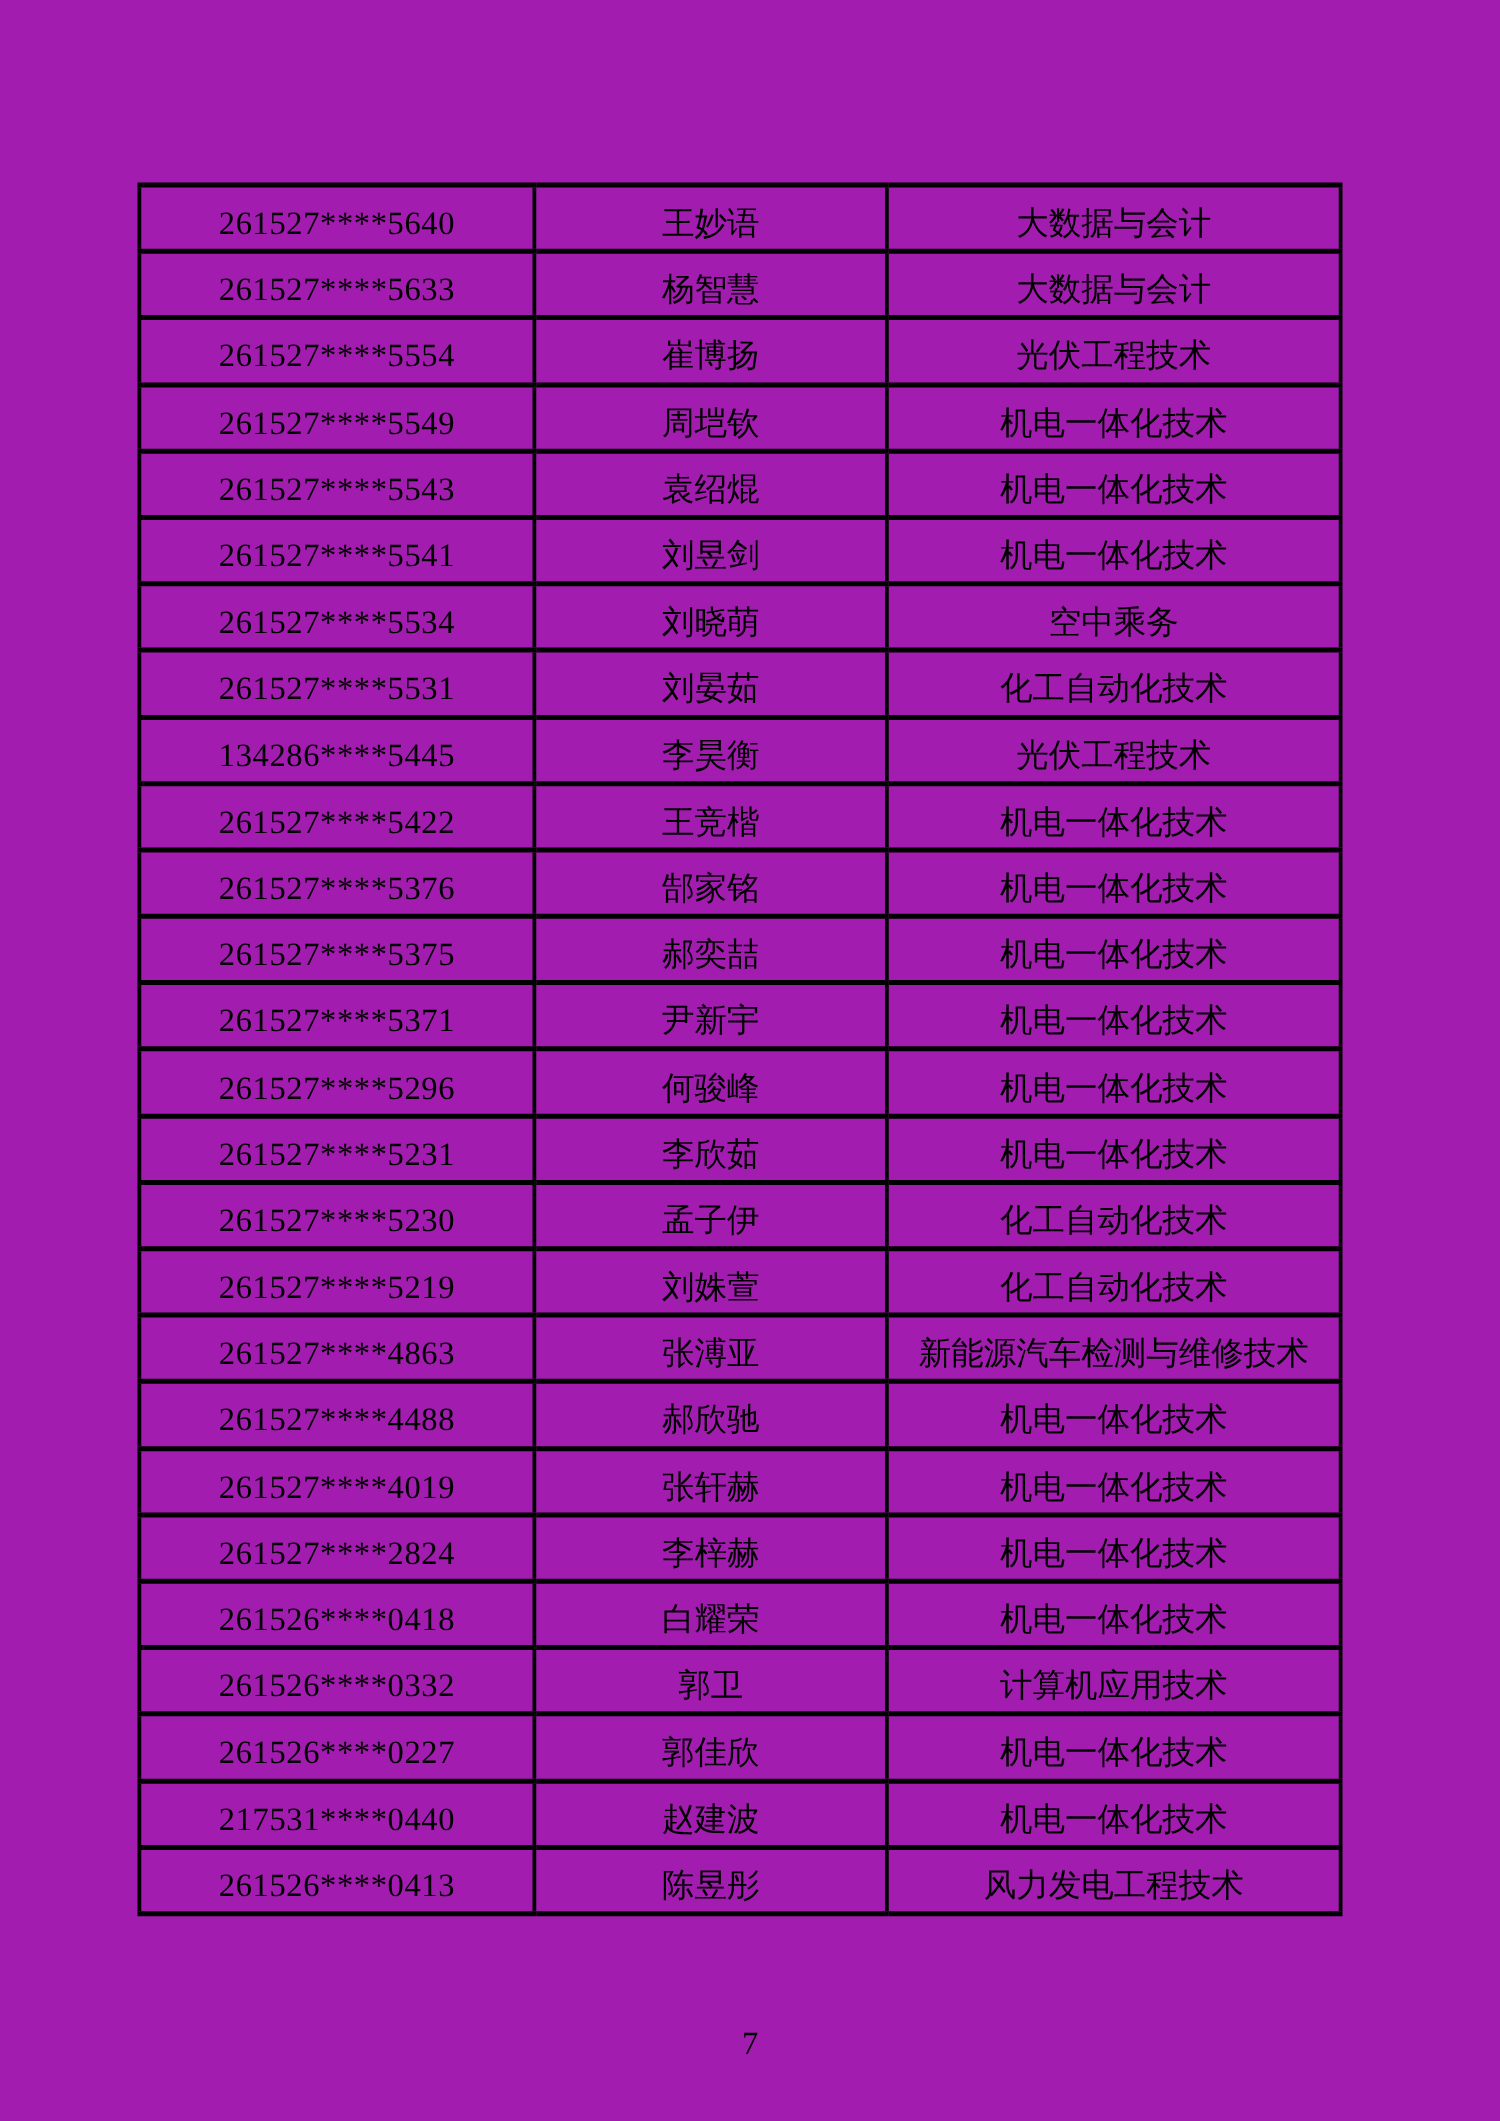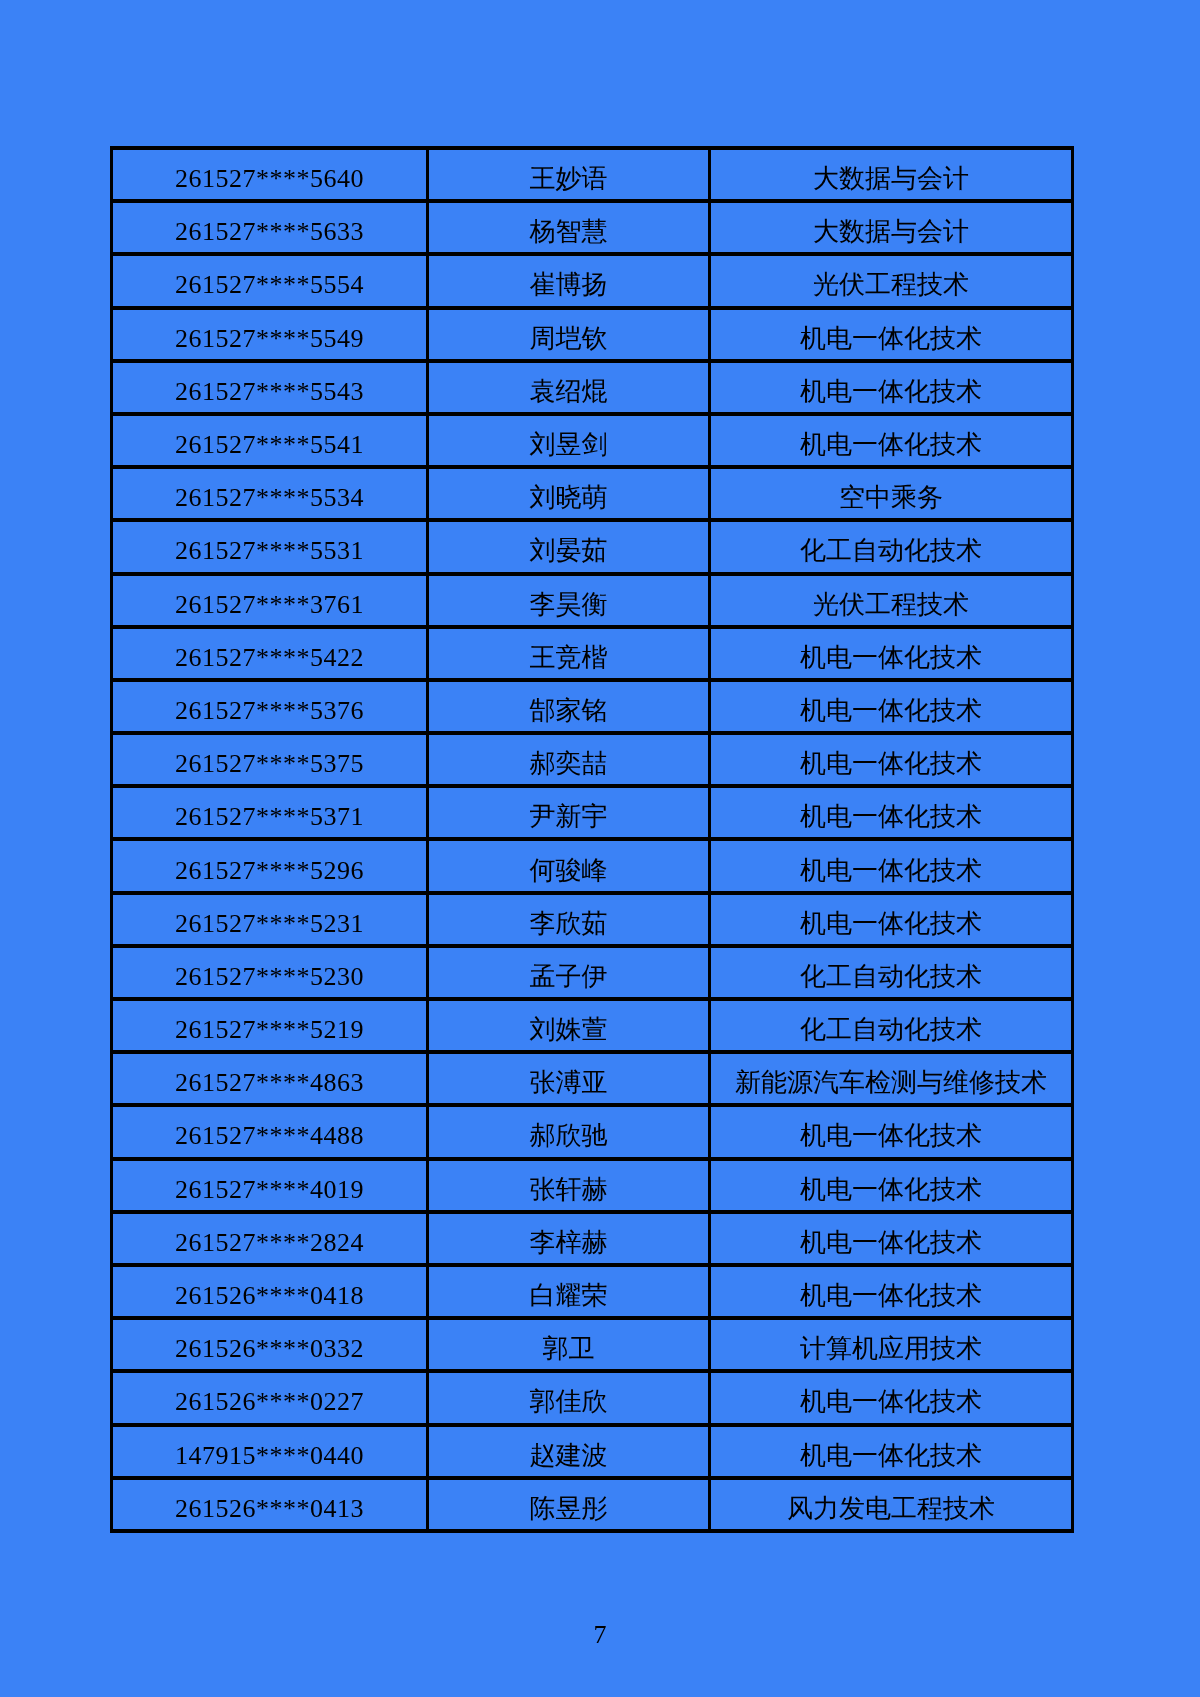--- a/index.html
+++ b/index.html
@@ -4,21 +4,21 @@
 <style>
   html, body {
     margin: 0;
     padding: 0;
     background: #ffffff;
   }
   .page {
     position: relative;
     width: 1200px;
     height: 1697px;
-    background: #3b82f6;
+    background: #a21caf;
     font-family: "Liberation Serif", "DejaVu Serif", serif;
     color: #000000;
     overflow: hidden;
   }
   table.roster {
     position: absolute;
     left: 110px;
     top: 146px;
     width: 961px;
     height: 1387px;
@@ -105,21 +105,21 @@
     <td class="cell-major">空中乘务</td>
   </tr>
 
   <tr>
     <td class="cell-id">261527****5531</td>
     <td class="cell-name">刘晏茹</td>
     <td class="cell-major">化工自动化技术</td>
   </tr>
 
   <tr>
-    <td class="cell-id">261527****3761</td>
+    <td class="cell-id">134286****5445</td>
     <td class="cell-name">李昊衡</td>
     <td class="cell-major">光伏工程技术</td>
   </tr>
 
   <tr>
     <td class="cell-id">261527****5422</td>
     <td class="cell-name">王竞楷</td>
     <td class="cell-major">机电一体化技术</td>
   </tr>
 
@@ -203,21 +203,21 @@
     <td class="cell-major">计算机应用技术</td>
   </tr>
 
   <tr>
     <td class="cell-id">261526****0227</td>
     <td class="cell-name">郭佳欣</td>
     <td class="cell-major">机电一体化技术</td>
   </tr>
 
   <tr>
-    <td class="cell-id">147915****0440</td>
+    <td class="cell-id">217531****0440</td>
     <td class="cell-name">赵建波</td>
     <td class="cell-major">机电一体化技术</td>
   </tr>
 
   <tr>
     <td class="cell-id">261526****0413</td>
     <td class="cell-name">陈昱彤</td>
     <td class="cell-major">风力发电工程技术</td>
   </tr>
 </tbody>

